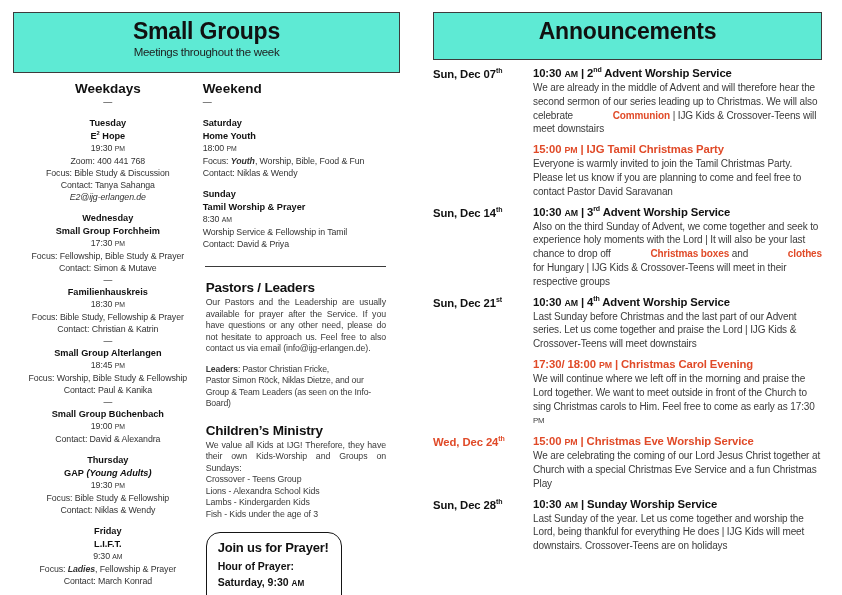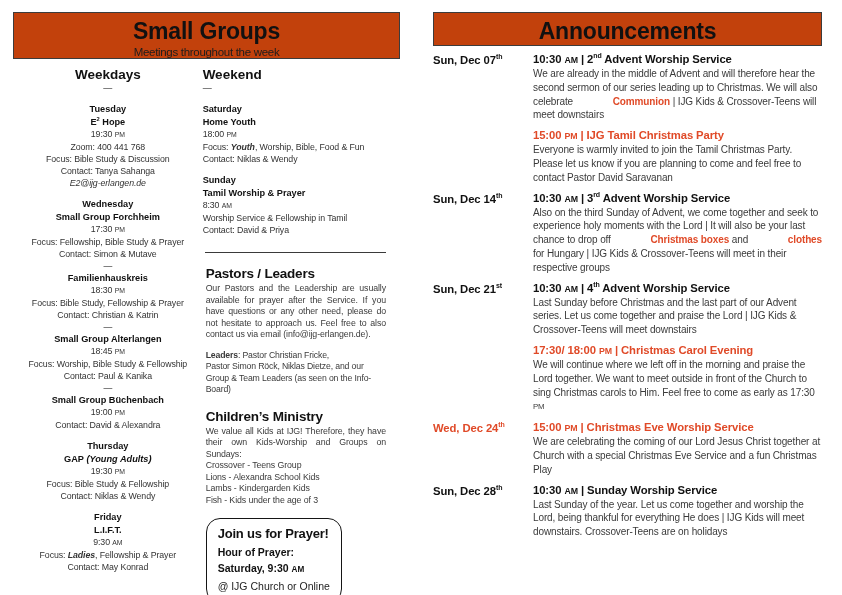--- a/index.html
+++ b/index.html
@@ -8,21 +8,21 @@
   body {
     width:842px; height:595px; background:#ffffff; overflow:hidden;
     font-family:"Liberation Sans", sans-serif; color:var(--body);
   }
   .pages { display:flex; width:842px; height:595px; }
   .panel { width:421px; height:595px; }
   .panel.left  { padding:12px 21px 0 13px; }
   .panel.right { padding:12px 20px 0 12px; }
 
   
-  .header-box { border:1.5px solid #3c3c3c; text-align:center; padding:4px 6px 0; background:#c2410c; }
+  .header-box { border:1.5px solid #3c3c3c; text-align:center; padding:4px 6px 14px; background:#5eead4; }
   .box-title { margin:1px 0 0; font-size:23px; font-weight:700; color:var(--ink); letter-spacing:-0.2px; }
   .box-subtitle { margin-top:1px; font-size:11.5px; letter-spacing:-0.3px; color:#1d1d1d; }
 
   
   .cols { display:flex; margin-top:8px; }
   .colA { width:49%; text-align:center; }
   .colB { width:51%; }
   .weekend-part { text-align:left; }
   .col-title { margin:0; font-size:13.5px; font-weight:700; color:var(--ink); }
   .col-dash { font-size:9px; line-height:11px; color:#333; margin-top:1px; }
@@ -184,21 +184,21 @@
 
                   <div class="entry">
 
                     <div class="entry-name">L.I.F.T.</div>
                     <div>
 
                         <div class="line">9:30 <span class="sc">AM</span></div>
 
                         <div class="line">Focus: <b><i>Ladies</i></b>, Fellowship &amp; Prayer</div>
 
-                        <div class="line">Contact: May Konrad</div>
+                        <div class="line">Contact: March Konrad</div>
                       </div>
                   </div>
                 </div>
             </div>
           </div>
       </div>
 
       <div class="colB">
         <div class="weekend-part">
           <h2 class="col-title">Weekend</h2>

